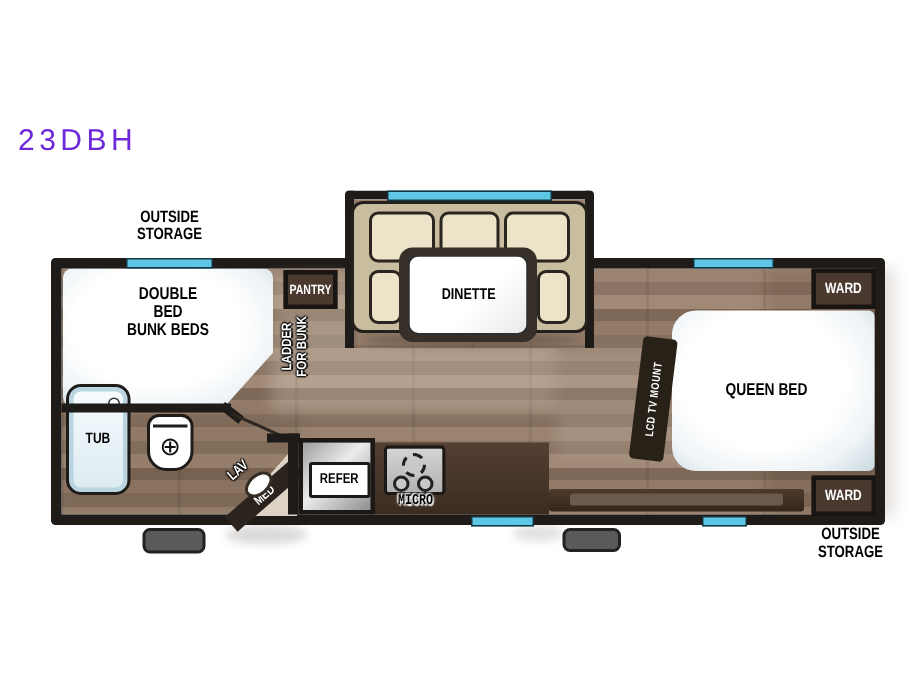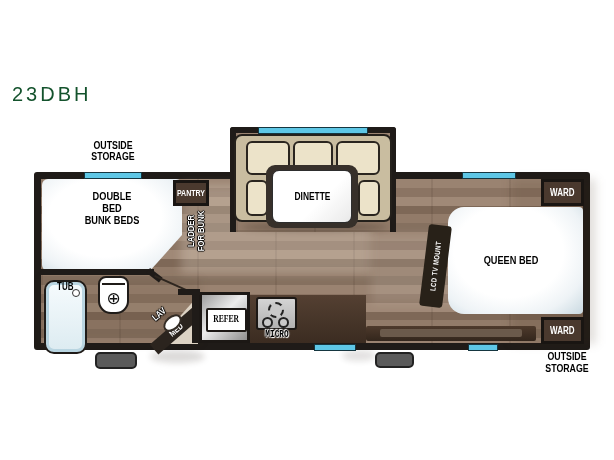--- a/index.html
+++ b/index.html
@@ -22,21 +22,21 @@
   .ctr2{text-align:center;}
   .bedw{background:radial-gradient(ellipse at 45% 42%, #ffffff 52%, #eef3f6 76%, #c9d9e1 100%);}
   .cushion{background:#ece3c9;border:2px solid #2a251f;border-radius:6px;box-sizing:border-box;}
   .shadow{background:rgba(30,18,10,.28);filter:blur(3px);border-radius:50%;}
 </style>
 </head>
 <body>
 
 <div id="canvas">
 
-  <div class="abs lbl" style="left:12px;top:84px;font-size:20px;font-weight:400;letter-spacing:3px;color:#14532d;">23DBH</div>
+  <div class="abs lbl" style="left:12px;top:84px;font-size:20px;font-weight:400;letter-spacing:3px;color:#6d28d9;">23DBH</div>
 
   <div class="abs ctr2" style="left:62px;top:140px;width:102px;font-size:11px;line-height:11px;font-weight:700;">
     <span style="display:block;transform:scaleX(.8);">OUTSIDE</span>
     <span style="display:block;transform:scaleX(.8);">STORAGE</span>
   </div>
 
   <div class="abs wood" style="left:34px;top:172px;width:556px;height:178px;border:7px solid #1f1b18;border-radius:3px;box-sizing:border-box;z-index:1;">
     <div class="patch" style="left:140px;top:5px;width:190px;height:90px;background:rgba(255,244,230,.22);"></div>
     <div class="patch" style="left:330px;top:55px;width:170px;height:70px;background:rgba(255,250,240,.12);"></div>
     <div class="patch" style="left:470px;top:0;width:85px;height:165px;background:rgba(60,38,22,.15);"></div>
@@ -59,34 +59,34 @@
     <span class="lbl cond" style="font-size:10.5px;">DINETTE</span>
   </div>
 
   <div class="abs bedw" style="left:42px;top:179px;width:140px;height:92px;border-radius:6px;clip-path:polygon(0 0,100% 0,100% 61%,77% 100%,0 100%);z-index:4;">
     <div class="abs ctr2" style="left:50%;top:31%;transform:translate(-50%,-50%) scaleX(.8);font-size:11.5px;line-height:12px;font-weight:700;">
       <span style="display:block;">DOUBLE BED</span>
       <span style="display:block;">BUNK BEDS</span>
     </div>
   </div>
 
-  <div class="abs cab" style="left:173px;top:180px;width:36px;height:26px;z-index:4;">
+  <div class="abs cab" style="left:189px;top:180px;width:36px;height:26px;z-index:4;">
     <span class="lbl white" style="font-size:9px;transform:scaleX(.78);">PANTRY</span>
   </div>
 
   <div class="abs ctr2" style="left:196px;top:231px;transform:translate(-50%,-50%) rotate(-90deg) scaleX(.85);font-size:9px;line-height:10px;font-weight:700;color:#fff;z-index:5;">
     <span class="outline" style="display:block;">LADDER</span>
     <span class="outline" style="display:block;">FOR BUNK</span>
   </div>
 
   <div class="abs wall" style="left:41px;top:269px;width:113px;height:6px;z-index:5;"></div>
   <div class="abs wall" style="left:150px;top:268px;width:16px;height:6px;transform:rotate(38deg);transform-origin:left top;z-index:5;"></div>
   <div class="abs" style="left:155px;top:275px;width:44px;height:2px;background:#2e261f;transform:rotate(24deg);transform-origin:left top;z-index:5;"></div>
 
-  <div class="abs" style="left:44px;top:280px;width:43px;height:74px;background:linear-gradient(#f6fbfd,#dcebf1);border:2px solid #1f1b18;box-shadow:inset 0 0 0 3px #b9d5e1;border-radius:10px;box-sizing:border-box;display:flex;align-items:flex-start;justify-content:center;z-index:4;">
+  <div class="abs" style="left:44px;top:256px;width:43px;height:74px;background:linear-gradient(#f6fbfd,#dcebf1);border:2px solid #1f1b18;box-shadow:inset 0 0 0 3px #b9d5e1;border-radius:10px;box-sizing:border-box;display:flex;align-items:center;justify-content:center;z-index:4;">
     <span class="lbl cond" style="font-size:10px;">TUB</span>
     <span class="abs" style="left:26px;top:7px;width:6px;height:6px;border:1.5px solid #333;border-radius:50%;background:#fff;"></span>
   </div>
 
   <div class="abs" style="left:98px;top:276px;width:31px;height:38px;background:#fff;border:2px solid #1f1b18;border-radius:8px 8px 13px 13px;box-sizing:border-box;z-index:4;">
     <span class="abs" style="left:2px;right:2px;top:5px;height:0;border-top:2px solid #1f1b18;"></span>
     <span class="abs" style="left:50%;top:20px;transform:translate(-50%,-50%);font-size:17px;line-height:17px;color:#111;">⊕</span>
   </div>
 
   <div class="abs" style="left:146px;top:294px;width:52px;height:50px;z-index:4;">
@@ -100,21 +100,21 @@
 
   <div class="abs wall" style="left:178px;top:289px;width:22px;height:6px;z-index:5;"></div>
   <div class="abs wall" style="left:192px;top:289px;width:7px;height:54px;z-index:5;"></div>
 
   <div class="abs" style="left:250px;top:295px;width:116px;height:48px;background:linear-gradient(#544032,#3b2c21);z-index:3;"></div>
   <div class="abs" style="left:366px;top:326px;width:170px;height:15px;background:linear-gradient(#4e3a2c,#33261c);border-radius:2px;z-index:3;">
     <span class="abs" style="left:14px;top:3px;width:142px;height:8px;background:#6b5a4b;border-radius:2px;"></span>
   </div>
 
   <div class="abs" style="left:199px;top:292px;width:51px;height:51px;background:linear-gradient(135deg,#9e9e9e,#ececec 45%,#8f8f8f);border:3px solid #1c1815;box-sizing:border-box;z-index:4;">
-    <div class="abs" style="left:4px;top:13px;width:37px;height:20px;background:#fff;border:2px solid #1c1815;border-radius:2px;display:flex;align-items:center;justify-content:center;font-family:Liberation Serif, serif;">
+    <div class="abs" style="left:4px;top:13px;width:37px;height:20px;background:#fff;border:2px solid #1c1815;border-radius:2px;display:flex;align-items:center;justify-content:center;">
       <span class="lbl cond" style="font-size:9.5px;">REFER</span>
     </div>
   </div>
 
   <div class="abs" style="left:256px;top:297px;width:41px;height:33px;background:linear-gradient(#d4d4d4,#b2b2b2);border:2px solid #1c1815;border-radius:3px;box-sizing:border-box;z-index:4;">
     <span class="abs" style="left:10px;top:3px;width:16px;height:16px;border:2.5px dashed #222;border-radius:50%;background:#c9c9c9;box-sizing:border-box;"></span>
     <span class="abs" style="left:4px;top:18px;width:11px;height:11px;border:2px solid #222;border-radius:50%;background:#c9c9c9;box-sizing:border-box;"></span>
     <span class="abs" style="left:20px;top:18px;width:11px;height:11px;border:2px solid #222;border-radius:50%;background:#c9c9c9;box-sizing:border-box;"></span>
   </div>
   <div class="abs lbl halo ctr2" style="left:252px;top:330px;width:50px;font-size:10px;z-index:6;font-family:Liberation Mono, monospace;">

